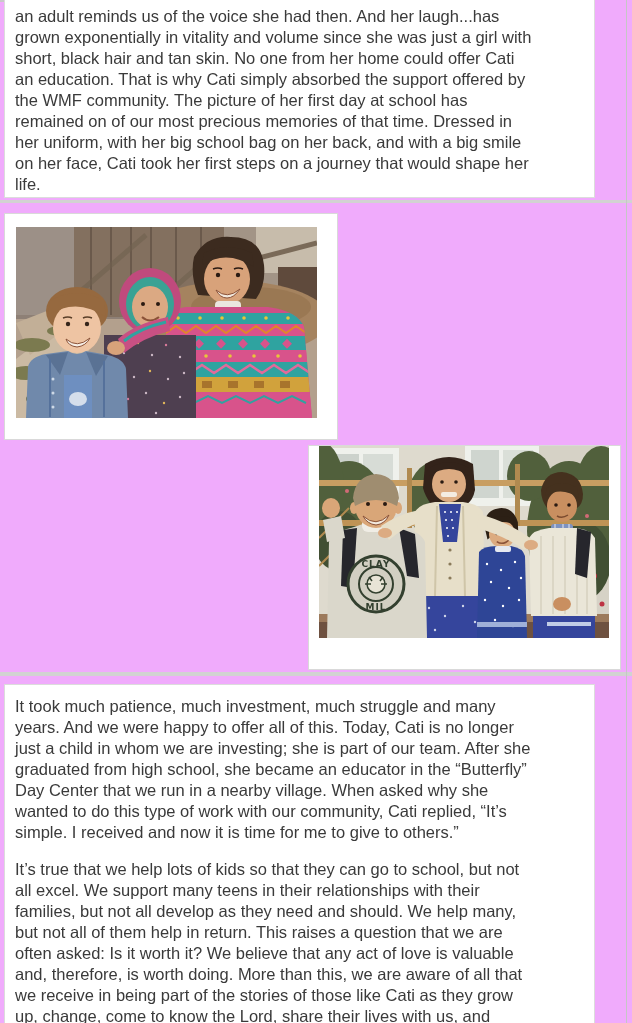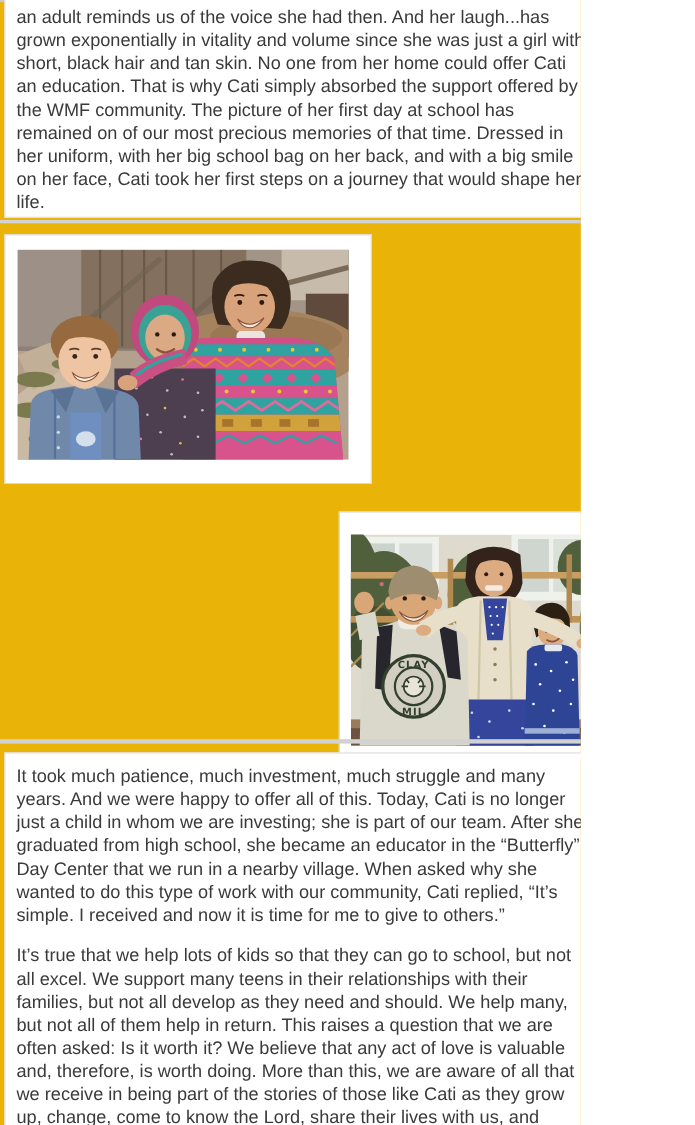--- a/index.html
+++ b/index.html
@@ -1,22 +1,22 @@
 <!DOCTYPE html>
 <html><head>
 <meta charset="utf-8">
 <style>
   * { margin: 0; padding: 0; box-sizing: border-box; }
   html, body { background: #ffffff; }
   .canvas {
     position: relative;
-    width: 528px;
+    width: 632px;
     height: 1023px;
     overflow: hidden;
-    background: #eab308;
+    background: #f0abfc;
     font-family: "Liberation Sans", "DejaVu Sans", sans-serif;
     color: #3a3a3a;
   }
   .page-right-edge {
     position: absolute;
     left: 626px; top: 0;
     width: 1px; height: 1023px;
     background: #c6c6c6;
   }
   .remnant {
@@ -53,21 +53,21 @@
   }
   .divider-1 { top: 200px; height: 3px; }
   .divider-2 { top: 672px; height: 4px; }
 
   .photo-frame {
     position: absolute;
     background: #ffffff;
     border: 1px solid #d9d9d9;
   }
   .frame-1 { left: 4px;   top: 213px; width: 334px; height: 227px; padding: 13px 0 0 11px; }
-  .frame-2 { left: 308px; top: 445px; width: 313px; height: 225px; padding: 20px 0 0 10px; margin-top: 20px; }
+  .frame-2 { left: 308px; top: 445px; width: 313px; height: 225px; padding: 0 0 0 10px; }
   .photo-frame svg { display: block; }
 </style>
 </head>
 <body>
 
 <div class="canvas">
 
   <div class="remnant r0"></div>
   <div class="remnant r1"></div>
   <div class="remnant r2"></div>

